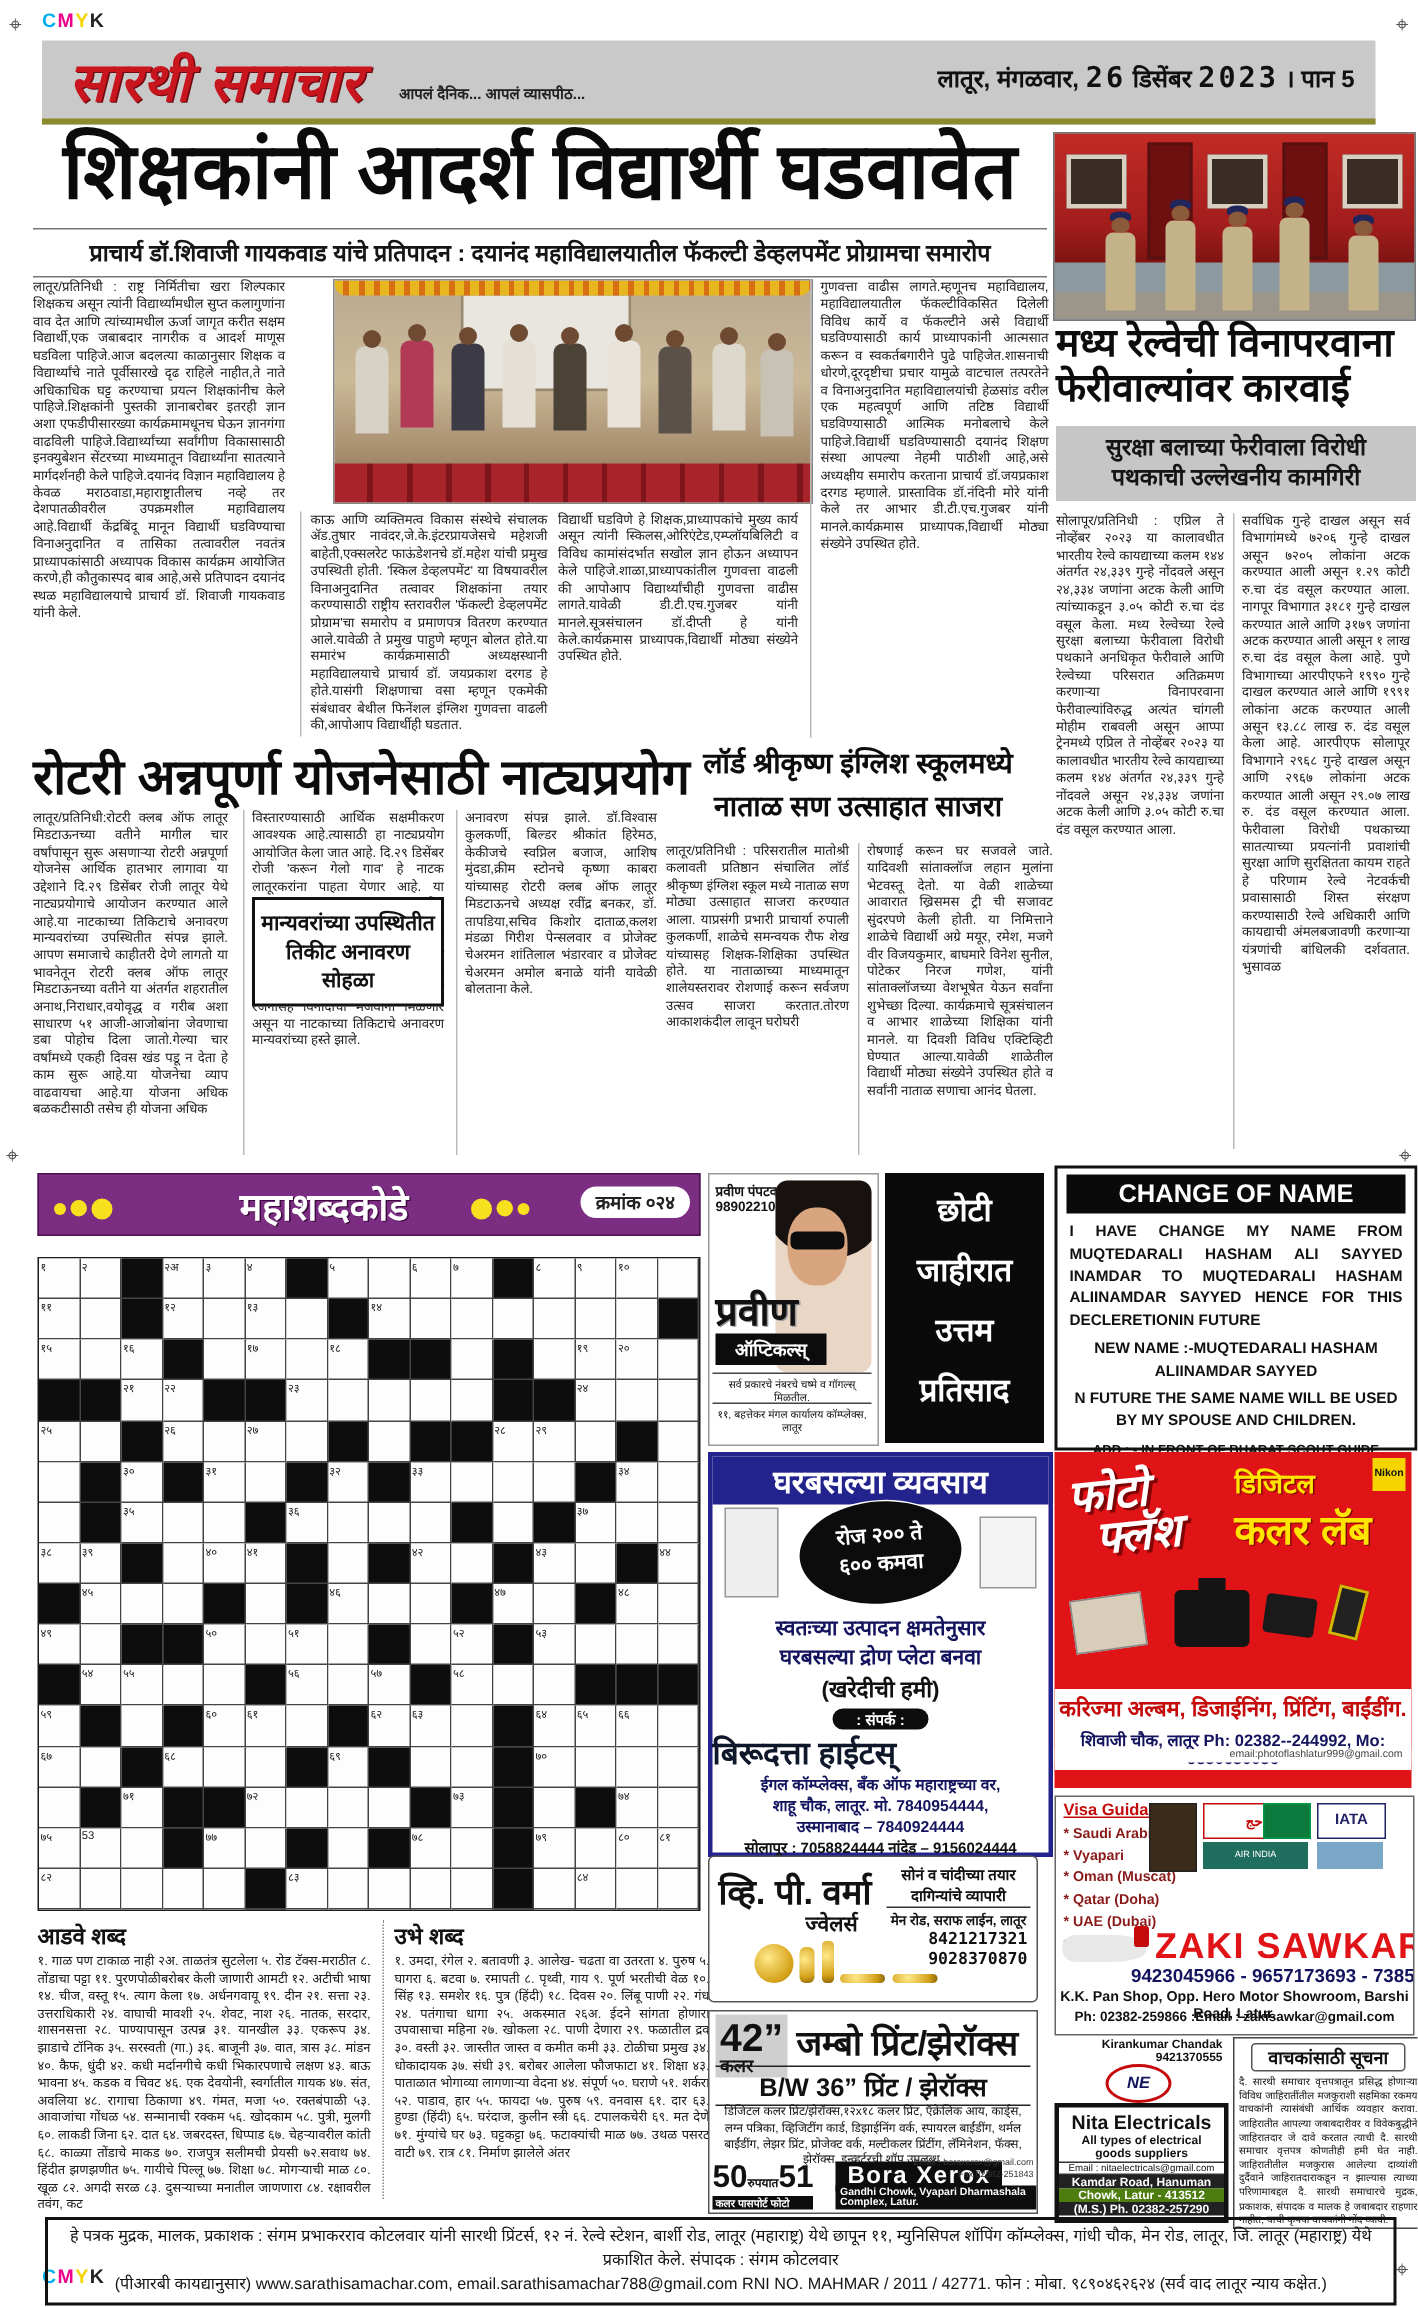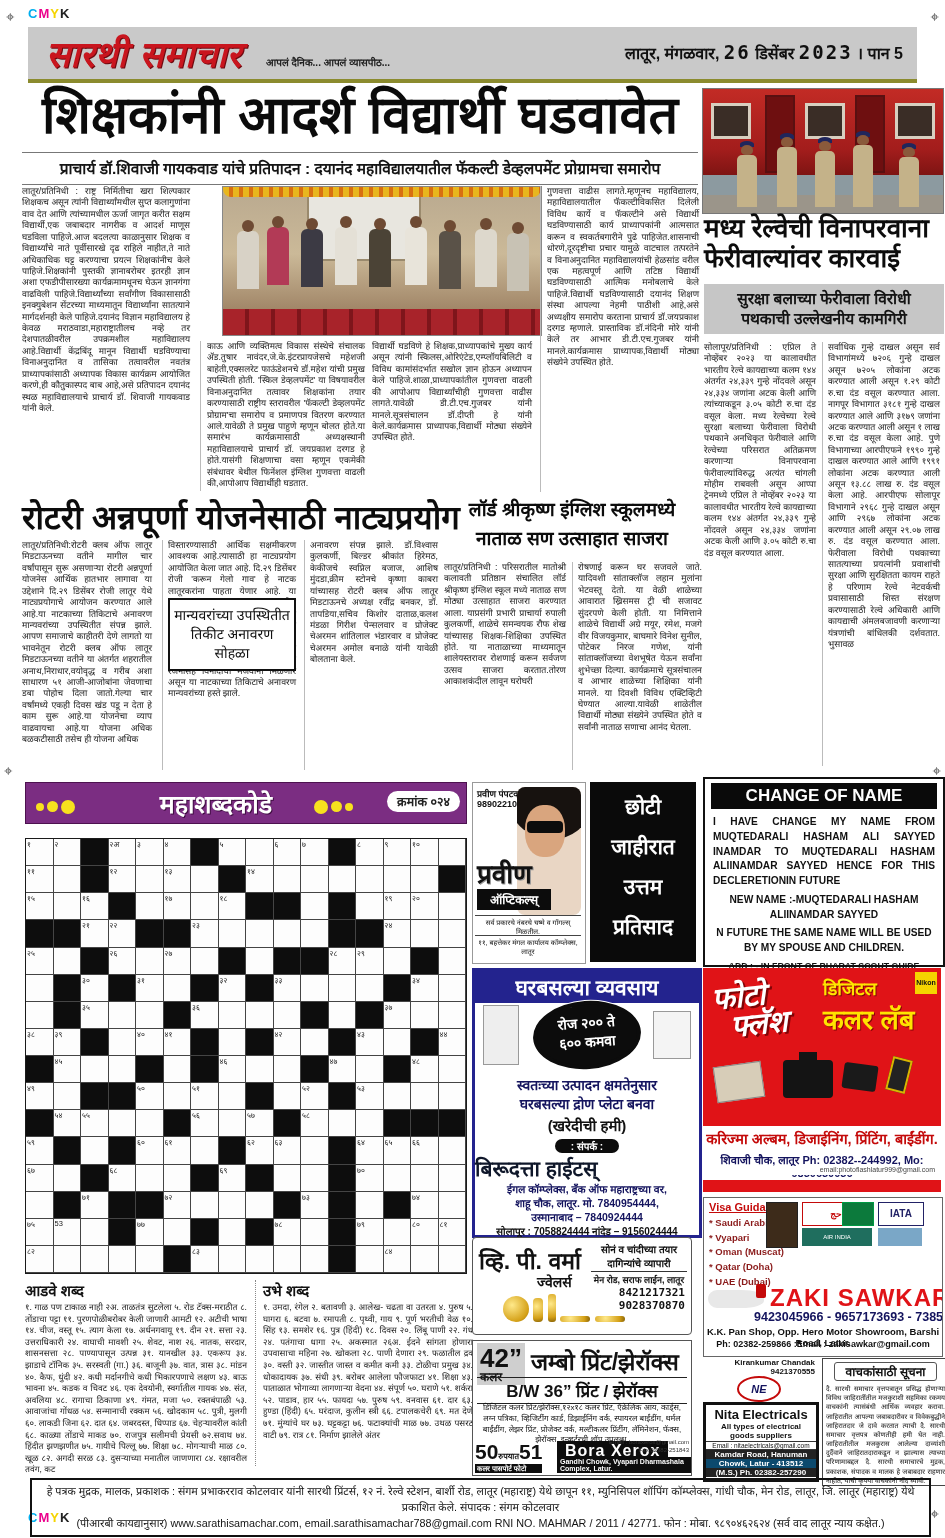--- a/index.html
+++ b/index.html
@@ -177,21 +177,21 @@
   <div>सुरक्षा बलाच्या फेरीवाला विरोधी</div>
   <div>पथकाची उल्लेखनीय कामगिरी</div>
 </div>
 <div class="abs jtext" style="left:704px;top:342px;width:112px;height:424px;">सोलापूर/प्रतिनिधी : एप्रिल ते नोव्हेंबर २०२३ या कालावधीत भारतीय रेल्वे कायद्याच्या कलम १४४ अंतर्गत २४,३३९ गुन्हे नोंदवले असून २४,३३४ जणांना अटक केली आणि त्यांच्याकडून ३.०५ कोटी रु.चा दंड वसूल केला. मध्य रेल्वेच्या रेल्वे सुरक्षा बलाच्या फेरीवाला विरोधी पथकाने अनधिकृत फेरीवाले आणि रेल्वेच्या परिसरात अतिक्रमण करणाऱ्या विनापरवाना फेरीवाल्यांविरुद्ध अत्यंत चांगली मोहीम राबवली असून आप्पा ट्रेनमध्ये एप्रिल ते नोव्हेंबर २०२३ या कालावधीत भारतीय रेल्वे कायद्याच्या कलम १४४ अंतर्गत २४,३३९ गुन्हे नोंदवले असून २४,३३४ जणांना अटक केली आणि ३.०५ कोटी रु.चा दंड वसूल करण्यात आला.</div>
 <div class="abs jtext colrule" style="left:822px;top:342px;width:112px;height:424px;padding-left:5px;">सर्वाधिक गुन्हे दाखल असून सर्व विभागांमध्ये ७२०६ गुन्हे दाखल असून ७२०५ लोकांना अटक करण्यात आली असून १.२९ कोटी रु.चा दंड वसूल करण्यात आला. नागपूर विभागात ३१८१ गुन्हे दाखल करण्यात आले आणि ३१७९ जणांना अटक करण्यात आली असून १ लाख रु.चा दंड वसूल केला आहे. पुणे विभागाच्या आरपीएफने १९९० गुन्हे दाखल करण्यात आले आणि १९९१ लोकांना अटक करण्यात आली असून १३.८८ लाख रु. दंड वसूल केला आहे. आरपीएफ सोलापूर विभागाने २९६८ गुन्हे दाखल असून आणि २९६७ लोकांना अटक करण्यात आली असून २९.०७ लाख रु. दंड वसूल करण्यात आला. फेरीवाला विरोधी पथकाच्या सातत्याच्या प्रयत्नांनी प्रवाशांची सुरक्षा आणि सुरक्षितता कायम राहते हे परिणाम रेल्वे नेटवर्कची प्रवासासाठी शिस्त संरक्षण करण्यासाठी रेल्वे अधिकारी आणि कायद्याची अंमलबजावणी करणाऱ्या यंत्रणांची बांधिलकी दर्शवतात. भुसावळ</div>
 
 <div class="abs sec-headline" style="left:22px;top:494px;width:414px;font-size:33px;text-align:center;white-space:nowrap;">रोटरी अन्नपूर्णा योजनेसाठी नाट्यप्रयोग</div>
 <div class="abs" style="left:22px;top:540px;width:414px;height:230px;">
   <div class="abs jtext" style="left:0;top:0;width:130px;height:230px;">लातूर/प्रतिनिधी:रोटरी क्लब ऑफ लातूर मिडटाऊनच्या वतीने मागील चार वर्षांपासून सुरू असणाऱ्या रोटरी अन्नपूर्णा योजनेस आर्थिक हातभार लागावा या उद्देशाने दि.२९ डिसेंबर रोजी लातूर येथे नाट्यप्रयोगाचे आयोजन करण्यात आले आहे.या नाटकाच्या तिकिटाचे अनावरण मान्यवरांच्या उपस्थितीत संपन्न झाले. आपण समाजाचे काहीतरी देणे लागतो या भावनेतून रोटरी क्लब ऑफ लातूर मिडटाऊनच्या वतीने या अंतर्गत शहरातील अनाथ,निराधार,वयोवृद्ध व गरीब अशा साधारण ५१ आजी-आजोबांना जेवणाचा डबा पोहोच दिला जातो.गेल्या चार वर्षांमध्ये एकही दिवस खंड पडू न देता हे काम सुरू आहे.या योजनेचा व्याप वाढवायचा आहे.या योजना अधिक बळकटीसाठी तसेच ही योजना अधिक</div>
   <div class="abs jtext colrule" style="left:140px;top:0;width:128px;height:230px;padding-left:5px;">विस्तारण्यासाठी आर्थिक सक्षमीकरण आवश्यक आहे.त्यासाठी हा नाट्यप्रयोग आयोजित केला जात आहे. दि.२९ डिसेंबर रोजी 'करून गेलो गाव' हे नाटक लातूरकरांना पाहता येणार आहे. या नाटकाच्या माध्यमातून शहरातील रसिकांनी रोटरी अन्नपूर्णा योजनेस आर्थिक हातभार लावावा,असे आवाहन रोटरी क्लब ऑफ लातूर मिडटाऊनच्या वतीने करण्यात आले आहे. या नाटकाच्या माध्यमातून शहरातील रसिकांची संगीत रजनीसह विनोदाची मेजवानी मिळणार असून या नाटकाच्या तिकिटाचे अनावरण मान्यवरांच्या हस्ते झाले.</div>
-  <div class="abs" style="left:146px;top:58px;width:118px;border:2px solid #111;background:#fff;text-align:center;font-weight:normal;font-size:14px;padding:6px 3px;line-height:1.35;">मान्यवरांच्या उपस्थितीत तिकीट अनावरण सोहळा</div>
+  <div class="abs" style="left:146px;top:58px;width:118px;border:2px solid #111;background:#fff;text-align:center;font-weight:bold;font-size:14px;padding:6px 3px;line-height:1.35;">मान्यवरांच्या उपस्थितीत तिकीट अनावरण सोहळा</div>
   <div class="abs jtext colrule" style="left:282px;top:0;width:128px;height:230px;padding-left:5px;">अनावरण संपन्न झाले. डॉ.विश्वास कुलकर्णी, बिल्डर श्रीकांत हिरेमठ, केकीजचे स्वप्निल बजाज, आशिष मुंदडा,क्रीम स्टोनचे कृष्णा काबरा यांच्यासह रोटरी क्लब ऑफ लातूर मिडटाऊनचे अध्यक्ष रवींद्र बनकर, डॉ. तापडिया,सचिव किशोर दाताळ,कलश मंडळा गिरीश पेन्सलवार व प्रोजेक्ट चेअरमन शांतिलाल भंडारवार व प्रोजेक्ट चेअरमन अमोल बनाळे यांनी यावेळी बोलताना केले.</div>
 </div>
 
 <div class="abs sec-headline" style="left:444px;top:496px;width:256px;font-size:19px;text-align:center;line-height:1.5;">
   <div>लॉर्ड श्रीकृष्ण इंग्लिश स्कूलमध्ये</div>
   <div>नाताळ सण उत्साहात साजरा</div>
 </div>
 <div class="abs jtext" style="left:444px;top:562px;width:122px;height:208px;">लातूर/प्रतिनिधी : परिसरातील मातोश्री कलावती प्रतिष्ठान संचालित लॉर्ड श्रीकृष्ण इंग्लिश स्कूल मध्ये नाताळ सण मोठ्या उत्साहात साजरा करण्यात आला. याप्रसंगी प्रभारी प्राचार्या रुपाली कुलकर्णी, शाळेचे समन्वयक रौफ शेख यांच्यासह शिक्षक-शिक्षिका उपस्थित होते. या नाताळाच्या माध्यमातून शालेयस्तरावर रोशणाई करून सर्वजण उत्सव साजरा करतात.तोरण आकाशकंदील लावून घरोघरी</div>
 <div class="abs jtext colrule" style="left:572px;top:562px;width:124px;height:208px;padding-left:5px;">रोषणाई करून घर सजवले जाते. यादिवशी सांताक्लॉज लहान मुलांना भेटवस्तू देतो. या वेळी शाळेच्या आवारात ख्रिसमस ट्री ची सजावट सुंदरपणे केली होती. या निमित्ताने शाळेचे विद्यार्थी अग्रे मयूर, रमेश, मजगे वीर विजयकुमार, बाघमारे विनेश सुनील, पोटेकर निरज गणेश, यांनी सांताक्लॉजच्या वेशभूषेत येऊन सर्वांना शुभेच्छा दिल्या. कार्यक्रमाचे सूत्रसंचालन व आभार शाळेच्या शिक्षिका यांनी मानले. या दिवशी विविध एक्टिव्हिटी घेण्यात आल्या.यावेळी शाळेतील विद्यार्थी मोठ्या संख्येने उपस्थित होते व सर्वांनी नाताळ सणाचा आनंद घेतला.</div>
 
@@ -774,21 +774,21 @@
 <div class="adbox" style="left:703px;top:1358px;width:112px;height:120px;">
   <div style="text-align:right;font-size:8px;font-weight:bold;">Kirankumar Chandak</div>
   <div style="text-align:right;font-size:8px;font-weight:bold;">9421370555</div>
   <div style="position:absolute;left:34px;top:18px;width:40px;height:22px;border:2px solid #c40a0a;border-radius:50%;color:#14145e;font-weight:bold;font-size:11px;text-align:center;line-height:22px;font-style:italic;">NE</div>
   <div class="nita-box" style="position:absolute;left:0;top:44px;width:110px;height:74px;text-align:center;">
     <div style="font-size:13px;font-weight:bold;margin-top:2px;">Nita Electricals</div>
     <div style="font-size:8px;font-weight:bold;">All types of electrical</div>
     <div style="font-size:8px;font-weight:bold;">goods suppliers</div>
     <div style="font-size:6.5px;border-top:1px solid #333;border-bottom:1px solid #333;margin-top:1px;">Email : nitaelectricals@gmail.com</div>
     <div style="font-size:8px;font-weight:bold;background:#222;color:#fff;">Kamdar Road, Hanuman</div>
-    <div style="font-size:8px;font-weight:bold;background:#0c4a6e;color:#fff;">Chowk, Latur - 413512</div>
+    <div style="font-size:8px;font-weight:bold;background:#4d7c0f;color:#fff;">Chowk, Latur - 413512</div>
     <div style="font-size:8px;font-weight:bold;background:#222;color:#fff;">(M.S.) Ph. 02382-257290</div>
   </div>
 </div>
 
 <div class="adbox notice-box" style="left:822px;top:1358px;width:119px;height:120px;padding:3px;">
   <div style="text-align:center;font-weight:bold;font-size:12px;border:1px solid #555;border-radius:3px;margin:0 8px 3px;">वाचकांसाठी सूचना</div>
   <div style="font-size:6.8px;line-height:1.35;text-align:justify;">दै. सारथी समाचार वृत्तपत्रातून प्रसिद्ध होणाऱ्या विविध जाहिरातींतील मजकुराशी सहमिका रकमय वाचकांनी त्यासंबंधी आर्थिक व्यवहार करावा. जाहिरातीत आपल्या जबाबदारीवर व विवेकबुद्धीने जाहिरातदार जे दावे करतात त्याची दै. सारथी समाचार वृत्तपत्र कोणतीही हमी घेत नाही. जाहिरातीतील मजकुरास आलेल्या दाव्यांशी दुर्दैवाने जाहिरातदाराकडून न झाल्यास त्याच्या परिणामाबद्दल दै. सारथी समाचारचे मुद्रक, प्रकाशक, संपादक व मालक हे जबाबदार राहणार नाहीत, याची कृपया वाचकांनी नोंद घ्यावी.</div>
 </div>
 
 <div class="abs imprint">

